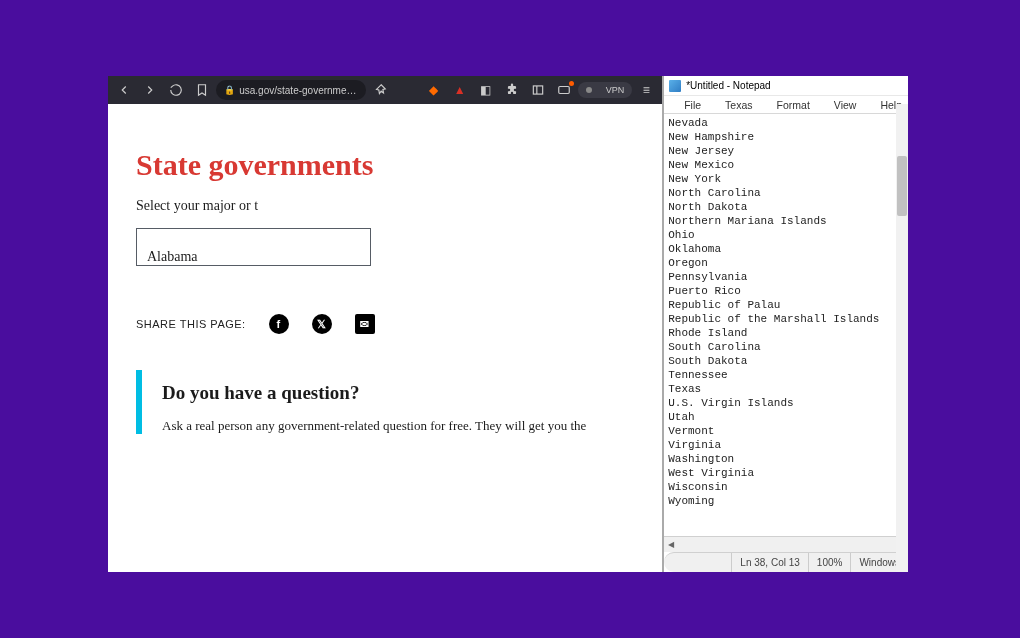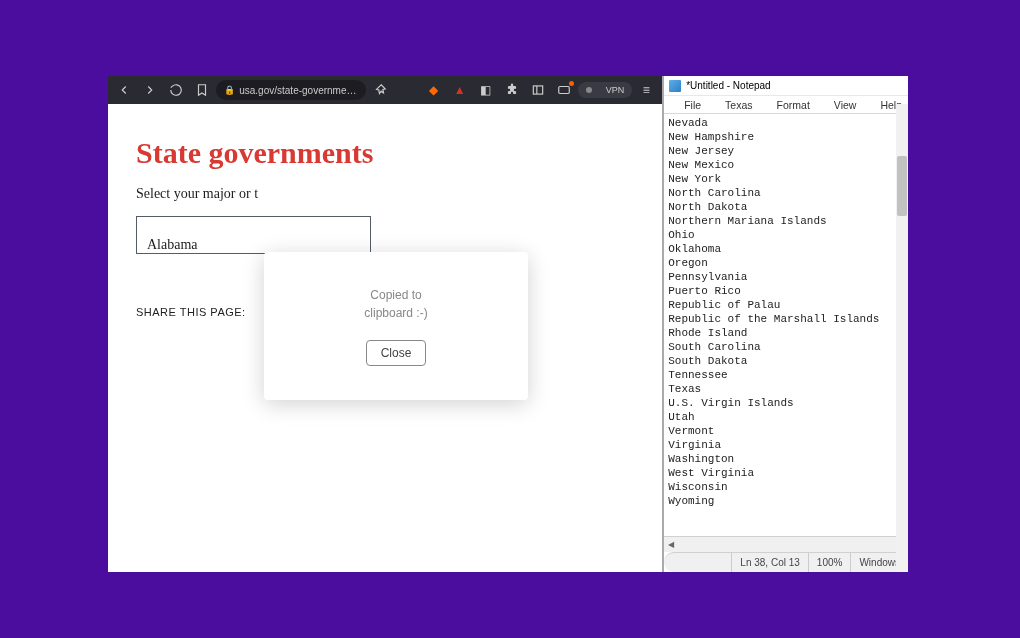--- a/index.html
+++ b/index.html
@@ -72,21 +72,21 @@
       font-size: 9px;
       padding: 3px 8px;
       border-radius: 10px;
       display: flex;
       align-items: center;
       gap: 14px;
     }
     .vpn-dot { width: 6px; height: 6px; border-radius: 50%; background: #888; }
     .browser-content {
       flex: 1;
-      padding: 32px 24px 0 28px;
+      padding: 44px 24px 0 28px;
       position: relative;
       overflow: hidden;
     }
     .page-title {
       font-family: Georgia, "Times New Roman", serif;
       color: #d83933;
       font-size: 30px;
       font-weight: 700;
       margin-bottom: 16px;
     }
@@ -349,28 +349,25 @@
       <div class="sel-label">Select your major or t</div>
       <div class="state-select">
         <span>Alabama</span>
       </div>
       <div class="share-row">
         <span>SHARE THIS PAGE:</span>
         <span class="share-icon">f</span>
         <span class="share-icon">𝕏</span>
         <span class="share-icon sq">✉</span>
       </div>
-
-      <div class="popup">
-        <div class="popup-text">
-          <div>Copied to</div>
-          <div>clipboard :-)</div>
-        </div>
-        <button class="popup-close">Close</button>
+      <div class="qbox">
+        <h2>Do you have a question?</h2>
+        <p>Ask a real person any government-related question for free. They will get you the</p>
       </div>
+
     </div>
 
     <div class="browser-scrollbar">
       <div class="browser-scrollbar-thumb"></div>
     </div>
   </div>
 
   <div class="notepad">
     <div class="np-title">
       <div class="np-title-icon"></div>

